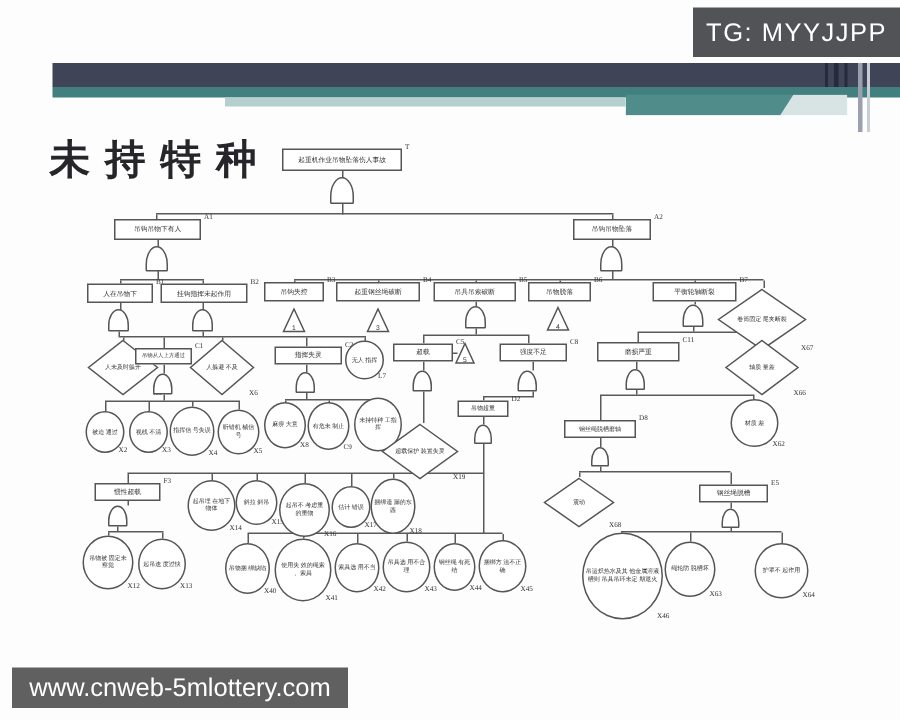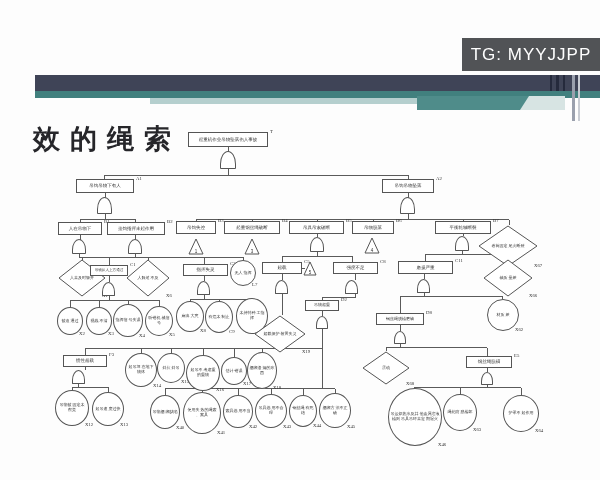--- a/index.html
+++ b/index.html
@@ -1,18 +1,18 @@
 <!DOCTYPE html>
 <html><head>
 <meta charset="utf-8">
 <style>
   html,body{margin:0;padding:0;background:#e8e8e8;}
   #slide{position:relative;width:600px;height:480px;background:#fdfdfd;overflow:hidden;
          font-family:"Liberation Sans","DejaVu Sans",sans-serif;}
-  .abs{position:absolute;margin-top:33px;}
+  .abs{position:absolute;}
   
   #bar-slate{left:35px;top:42px;width:565px;height:16px;background:#3f4457;}
   #bar-teal{left:35px;top:58px;width:565px;height:7px;background:#41807e;}
   #strip-pale{left:150px;top:65px;width:267px;height:6px;background:#b5cfce;}
   #strip-med{left:417px;top:63px;width:113px;height:14px;background:#4f8c8a;
              clip-path:polygon(0 0,100% 0,92% 100%,0 100%);}
   #strip-wedge{left:520px;top:63px;width:45px;height:14px;background:#d7e4e3;
              clip-path:polygon(20% 0,100% 0,100% 100%,0 100%);}
   .vstripe{top:42px;height:16px;background:#252a3c;}
   #edge1{left:572px;top:42px;width:3px;height:46px;background:#9aa0ad;}
@@ -53,21 +53,21 @@
   <div class="abs vstripe" style="left:550px;width:2px"></div>
   <div class="abs vstripe" style="left:556px;width:3px"></div>
   <div class="abs vstripe" style="left:563px;width:2px"></div>
   <div class="abs" id="edge1"></div>
   <div class="abs" id="edge2"></div>
 
   <div class="abs" id="badge">
     <span>TG: MYYJJPP</span>
   </div>
 
-  <div class="abs" id="title">效的绳索</div>
+  <div class="abs" id="title">未持特种</div>
 
   <div class="abs" id="tree" style="left:0;top:0;width:600px;height:480px">
       <div class="ln" style="left: 228px; top: 114px; width: 1px; height: 5px;"></div>
       <div class="ln" style="left: 228px; top: 135px; width: 1px; height: 8px;"></div>
       <div class="ln" style="left: 104px; top: 142px; width: 305px; height: 1px;"></div>
       <div class="ln" style="left: 104px; top: 143px; width: 1px; height: 4px;"></div>
       <div class="ln" style="left: 408px; top: 143px; width: 1px; height: 4px;"></div>
       <div class="ln" style="left: 105px; top: 160px; width: 1px; height: 5px;"></div>
       <div class="ln" style="left: 105px; top: 180px; width: 1px; height: 6px;"></div>
       <div class="ln" style="left: 80px; top: 186px; width: 56px; height: 1px;"></div>
@@ -324,13 +324,16 @@
       <span class="nlab" style="left: 347px; top: 391px;">X45</span>
       <div class="nbox ncir" style="left: 388px; top: 355px; width: 54px; height: 58px; position: absolute;">吊运炽热水及其 他金属溶液槽则 吊具吊环未定 期退火</div>
       <span class="nlab" style="left: 438px; top: 409px;">X46</span>
       <div class="nbox ncir" style="left: 443px; top: 361px; width: 34px; height: 37px; position: absolute;">绳轮防 脱槽坏</div>
       <span class="nlab" style="left: 473px; top: 394px;">X63</span>
       <div class="nbox ncir" style="left: 503px; top: 362px; width: 36px; height: 37px; position: absolute;">护罩不 起作用</div>
       <span class="nlab" style="left: 535px; top: 395px;">X64</span>
     </div>
 
 
+  <div class="abs" id="footer">
+    <span>www.cnweb-5mlottery.com</span>
+  </div>
 </div>
 
 </body></html>

